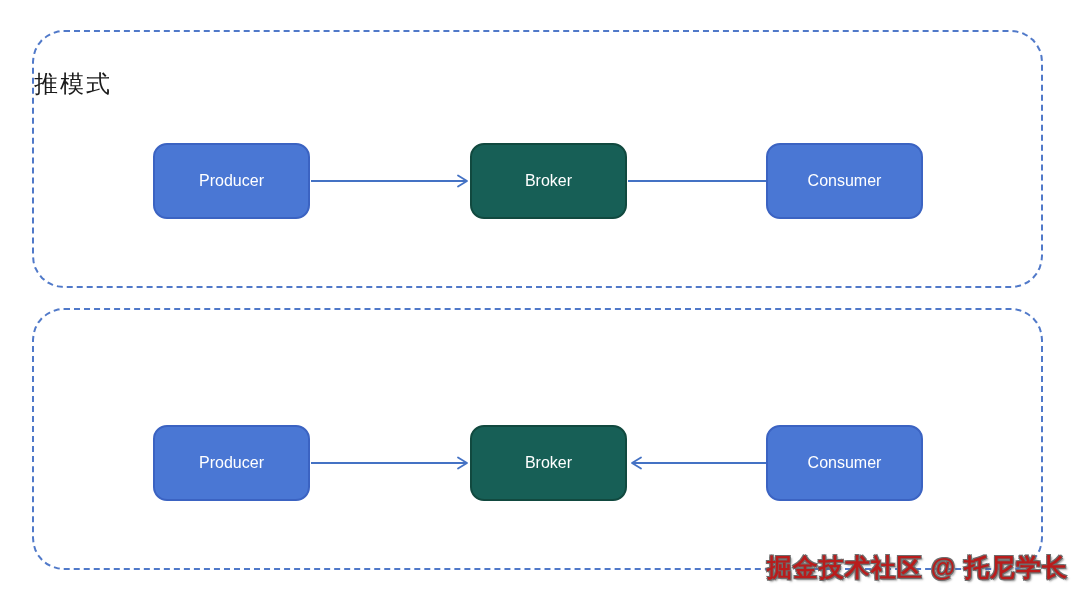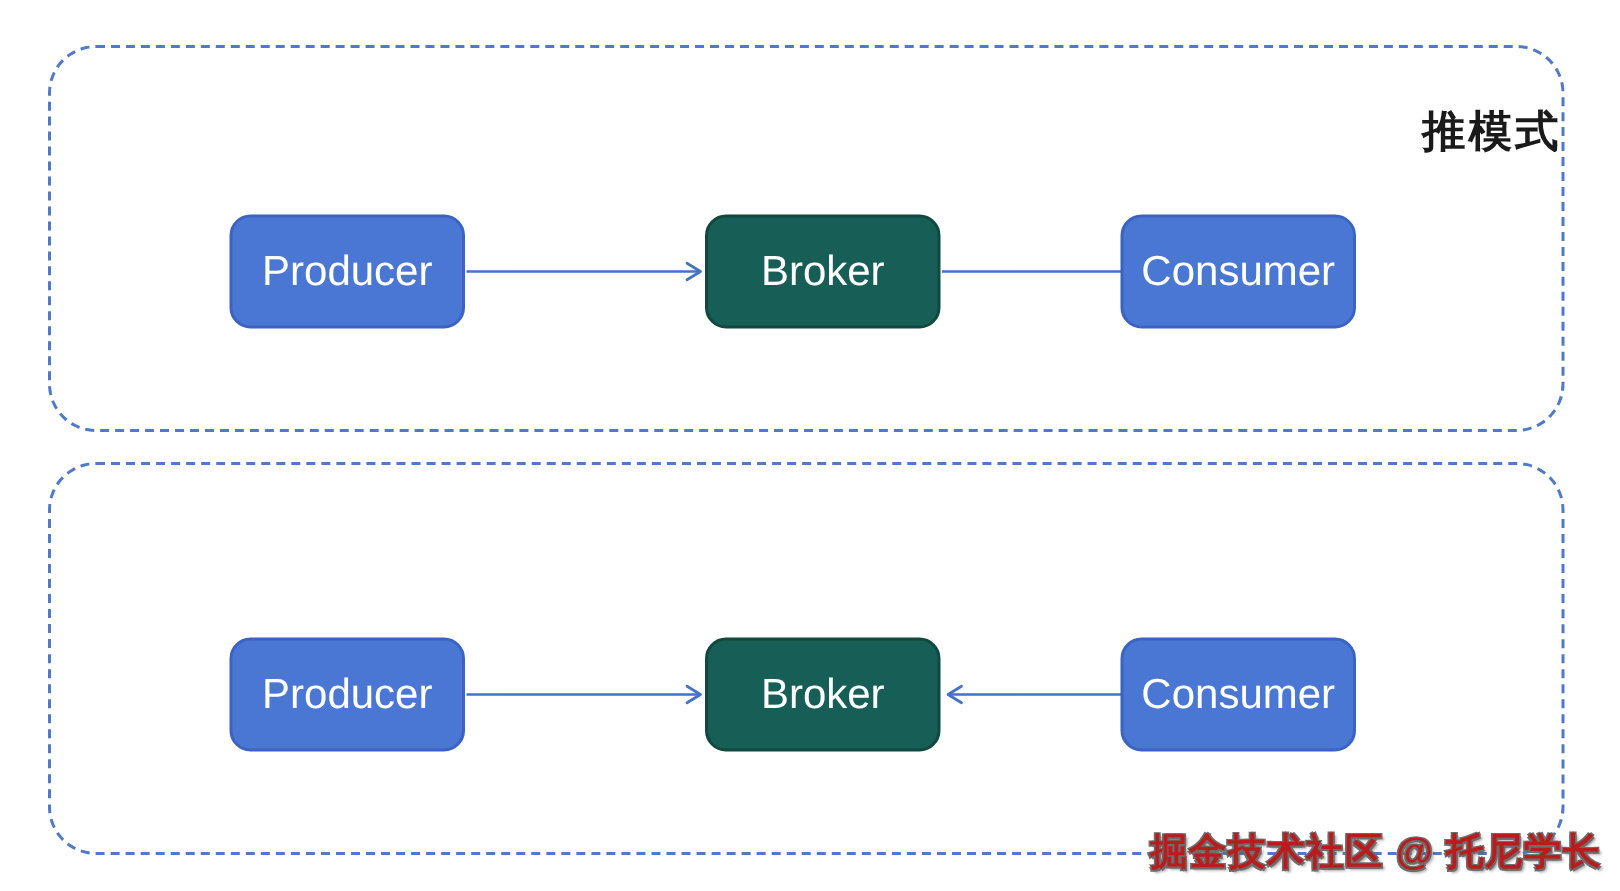--- a/index.html
+++ b/index.html
@@ -29,51 +29,50 @@
     border-radius: 32px;
     background: #ffffff;
   }
   .panel.push { top: 30px; height: 258px; }
   .panel.pull { top: 308px; height: 262px; }
 
   .panel-title {
     position: absolute;
     top: 36px; left: 0;
     width: 100%;
-    text-align: right;
-    font-size: 29px;
+    text-align: left;
+    font-size: 24px;
     letter-spacing: 2px;
     color: var(--title-text);
-    font-weight: bold;
   }
 
   .node {
     position: absolute;
     width: 157px;
     height: 76px;
     border-radius: 14px;
     display: flex;
     align-items: center;
     justify-content: center;
-    font-size: 28px;
+    font-size: 16px;
     color: var(--node-text);
   }
   .push .node { top: 111px; }
   .pull .node { top: 115px; }
   .node.blue {
     background: var(--node-blue);
     border: 2px solid var(--node-blue-border);
   }
   .node.green {
     background: var(--broker-green);
     border: 2px solid var(--broker-green-border);
   }
   .node.producer { left: 119px; }
   .node.broker   { left: 436px; }
-  .node.consumer { left: 713px; }
+  .node.consumer { left: 732px; }
 
   .arrow { position: absolute; }
   .push .arrow { top: 141px; }
   .pull .arrow { top: 145px; }
   .arrow.a1 { left: 277px; }
   .arrow.a2 { left: 594px; }
   .arrow svg { display: block; }
   .arrow line, .arrow polyline {
     stroke: var(--arrow-blue);
     stroke-width: 1.8;

